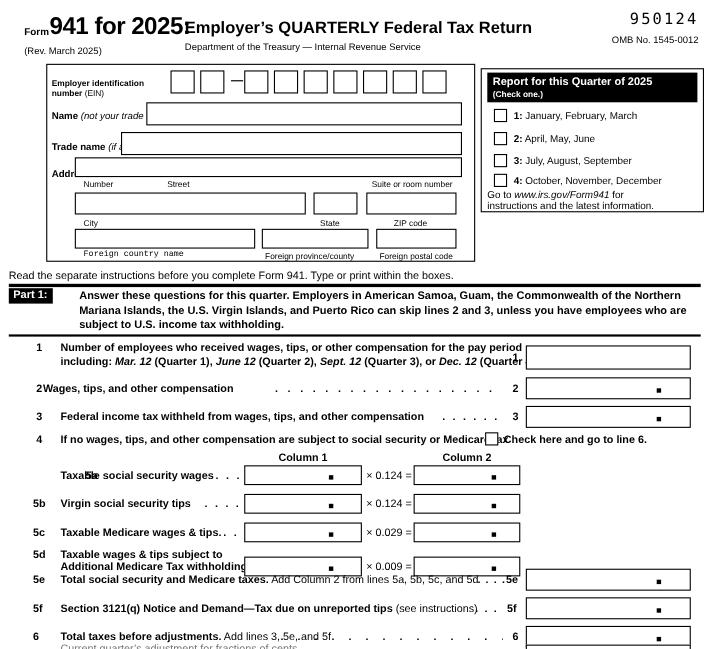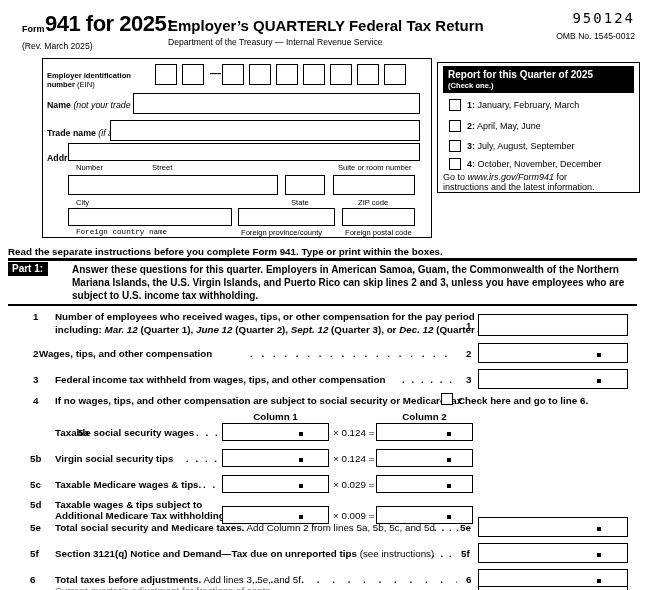--- a/index.html
+++ b/index.html
@@ -83,21 +83,21 @@
   <span class="abs t9" style="left:467px;top:100px;"><span class="b">1:</span><span> January, February, March</span></span>
   <div class="chk" style="left:449px;top:120px;"></div>
   <span class="abs t9" style="left:467px;top:121px;"><span class="b">2:</span><span> April, May, June</span></span>
   <div class="chk" style="left:449px;top:140px;"></div>
   <span class="abs t9" style="left:467px;top:141px;"><span class="b">3:</span><span> July, August, September</span></span>
   <div class="chk" style="left:449px;top:158px;"></div>
   <span class="abs t9" style="left:467px;top:159px;"><span class="b">4:</span><span> October, November, December</span></span>
   <span class="abs t9" style="left:443px;top:172px;"><span>Go to </span><span class="i">www.irs.gov/Form941</span><span> for</span></span>
   <span class="abs t9" style="left:443px;top:182px;">instructions and the latest information.</span>
 
-  <span class="abs t10" style="left:8px;top:246px;font-weight:bold;">Read the separate instructions before you complete Form 941. Type or print within the boxes.</span>
+  <span class="abs t10" style="left:8px;top:246px;">Read the separate instructions before you complete Form 941. Type or print within the boxes.</span>
   <div class="rule" style="left:8px;top:258px;width:629px;height:2.5px;"></div>
   <div class="badge" style="left:8px;top:262px;">Part 1:</div>
   <span class="abs b" style="left:72px;top:263px;width:566px;font-size:10px;line-height:13px;">Answer these questions for this quarter. Employers in American Samoa, Guam, the Commonwealth of the Northern Mariana Islands, the U.S. Virgin Islands, and Puerto Rico can skip lines 2 and 3, unless you have employees who are subject to U.S. income tax withholding.</span>
   <div class="rule" style="left:8px;top:304px;width:629px;height:1.5px;"></div>
 
   <span class="abs b t10" style="left:33px;top:311px;">1</span>
   <span class="abs b t10" style="left:55px;top:311px;">Number of employees who received wages, tips, or other compensation for the pay period</span>
   <span class="abs b t10" style="left:55px;top:324px;"><span>including: </span><span class="i">Mar. 12</span><span> (Quarter 1), </span><span class="i">June 12</span><span> (Quarter 2), </span><span class="i">Sept. 12</span><span> (Quarter 3), or </span><span class="i">Dec. 12</span><span> (Quarter 4)</span></span>
   <span class="abs b t10" style="left:466px;top:320px;">1</span>
   <div class="fieldbox" style="left:478px;top:314px;width:150px;height:22px;"></div>

